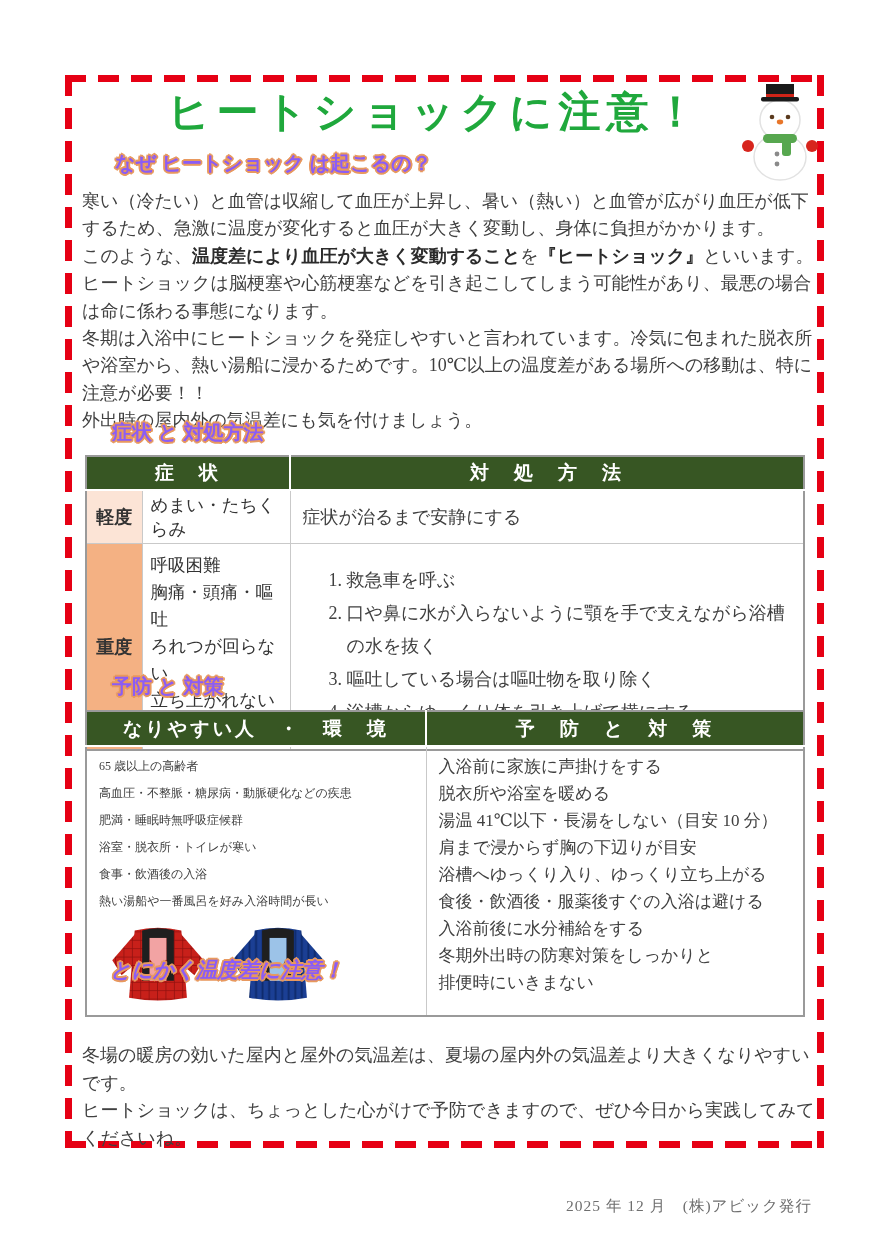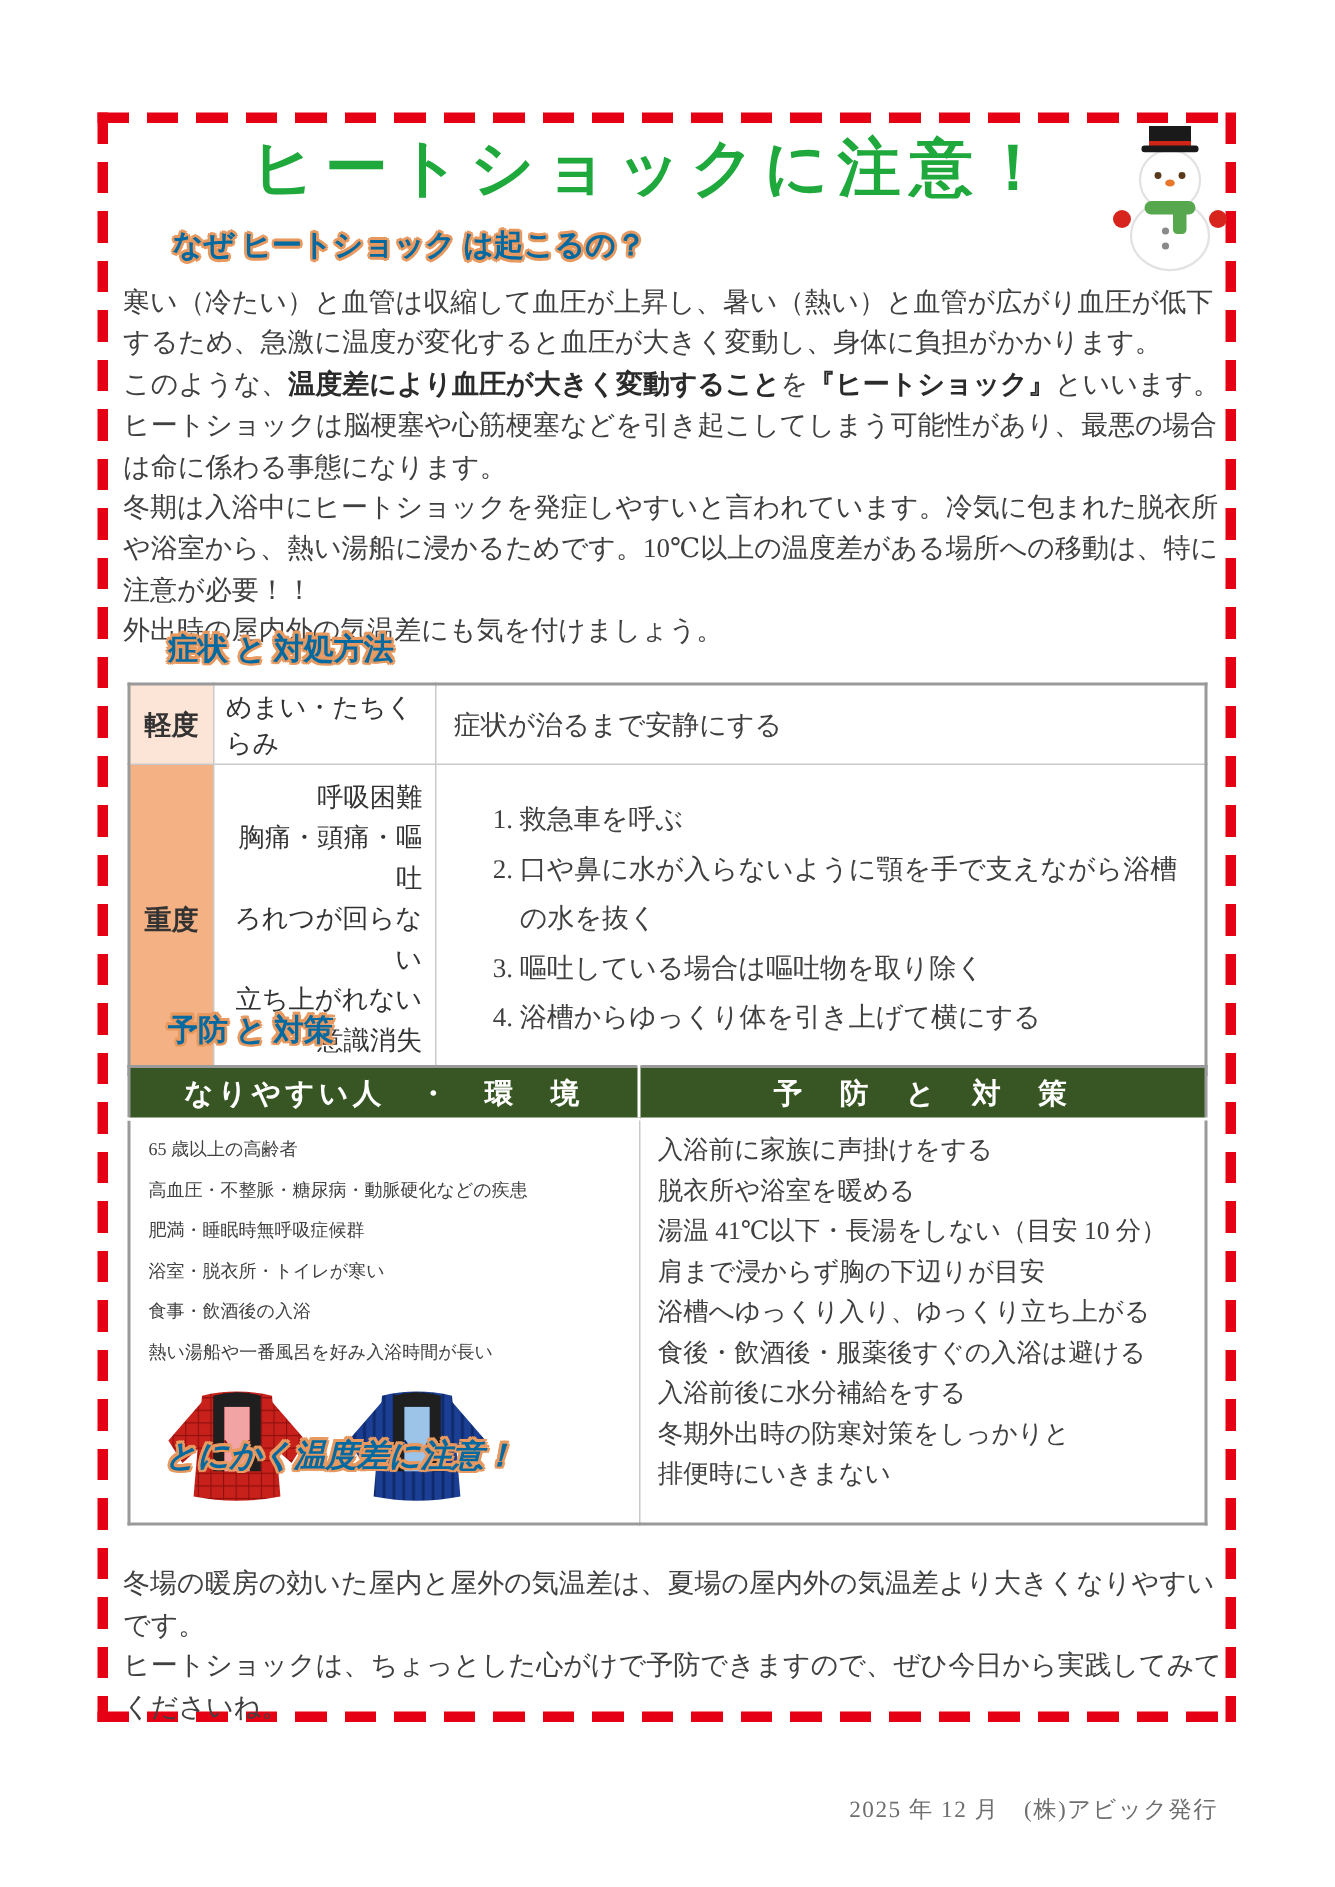--- a/index.html
+++ b/index.html
@@ -11,25 +11,25 @@
   
   .dash-h{position:absolute;height:7px;width:757px;left:65px;
           background:repeating-linear-gradient(90deg,var(--border-red) 0 21px,transparent 21px 33px);}
   .dash-v{position:absolute;width:7px;height:1073px;top:75px;
           background:repeating-linear-gradient(180deg,var(--border-red) 0 21px,transparent 21px 33px);}
 
   .page-title{position:absolute;left:65px;top:84px;width:740px;text-align:center;
       font-size:42px;font-weight:bold;letter-spacing:6px;color:var(--title-green);}
   .snowman{position:absolute;left:736px;top:82px;width:88px;height:100px;}
 
-  .outlined{color:#0369a1;font-weight:bold;
+  .outlined{color:#8b5cf6;font-weight:bold;
       text-shadow:-1.4px -1.4px 0 var(--heading-outline),1.4px -1.4px 0 var(--heading-outline),
                   -1.4px 1.4px 0 var(--heading-outline),1.4px 1.4px 0 var(--heading-outline),
                   -1.8px 0 0 var(--heading-outline),1.8px 0 0 var(--heading-outline),
-                  0 -1.8px 0 var(--heading-outline),0 1.8px 0 var(--heading-outline);font-family:Liberation Serif, serif;}
+                  0 -1.8px 0 var(--heading-outline),0 1.8px 0 var(--heading-outline);}
   .h-why{position:absolute;left:115px;top:150px;font-size:20px;}
   .h-symptoms{position:absolute;left:112px;top:419px;font-size:20px;}
   .h-prevention{position:absolute;left:112px;top:673px;font-size:20px;}
   .h-caution{position:absolute;left:110px;top:956px;font-size:21px;font-style:italic;}
 
   .intro{position:absolute;left:82px;top:188px;width:742px;font-size:18px;line-height:27.4px;color:#404040;}
   .intro p{margin:0;}
   .intro .b{font-weight:bold;font-family:"Liberation Sans","DejaVu Sans",sans-serif;color:#2b2b2b;}
 
   table{border-collapse:collapse;table-layout:fixed;}
@@ -41,21 +41,21 @@
   .t1 th{height:30px;}
   .t2 th{height:31px;}
   th+th{border-left:2px solid #fff;}
   td{border:1px solid #c9c9c9;vertical-align:middle;}
   .sev{width:56px;text-align:center;font-weight:bold;font-size:18px;color:#333;
        font-family:"Liberation Sans","DejaVu Sans",sans-serif;}
   .mild-bg{background:var(--mild-bg);}
   .severe-bg{background:var(--severe-bg);}
   .sym{width:148px;padding:2px 8px;font-size:17.5px;
        font-family:"Liberation Sans","DejaVu Sans",sans-serif;color:#333;}
-  .sym .line{line-height:27px;text-align:right;}
+  .sym .line{line-height:27px;}
   .row-mild td{height:30px;}
   .resp{padding:2px 12px;font-size:18px;color:#404040;border-radius:26px;}
   .resp ol{margin:10px 0;padding-left:44px;line-height:33px;}
   .t2 td{vertical-align:top;padding:6px 12px 8px 12px;}
   .t2 .left-col{width:316px;}
   .t2 .item{line-height:27px;}
   .t2 .left-col .item{font-size:12px;color:#404040;}
   .t2 .right-col .item{font-size:17px;color:#404040;}
   .jackets{display:flex;gap:14px;margin:8px 0 0 6px;}
   .jackets svg{width:106px;height:84px;}
@@ -108,20 +108,24 @@
 
   <div class="h-symptoms outlined gothic">症状 と 対処方法</div>
 
   <table class="t1">
     <colgroup>
         <col style="width:56px">
         <col style="width:148px">
         <col>
       </colgroup>
     <tbody>
+        <tr>
+      <th colspan="2">症　状</th>
+      <th>対　処　方　法</th>
+    </tr>
     <tr class="row-mild">
       <td class="sev mild-bg">軽度</td>
       <td class="sym">めまい・たちくらみ</td>
       <td class="resp mincho">症状が治るまで安静にする</td>
     </tr>
     <tr>
       <td class="sev severe-bg">重度</td>
       <td class="sym" style="vertical-align:middle;padding:8px 8px;">
         <div class="line">呼吸困難</div>
         <div class="line">胸痛・頭痛・嘔吐</div>

